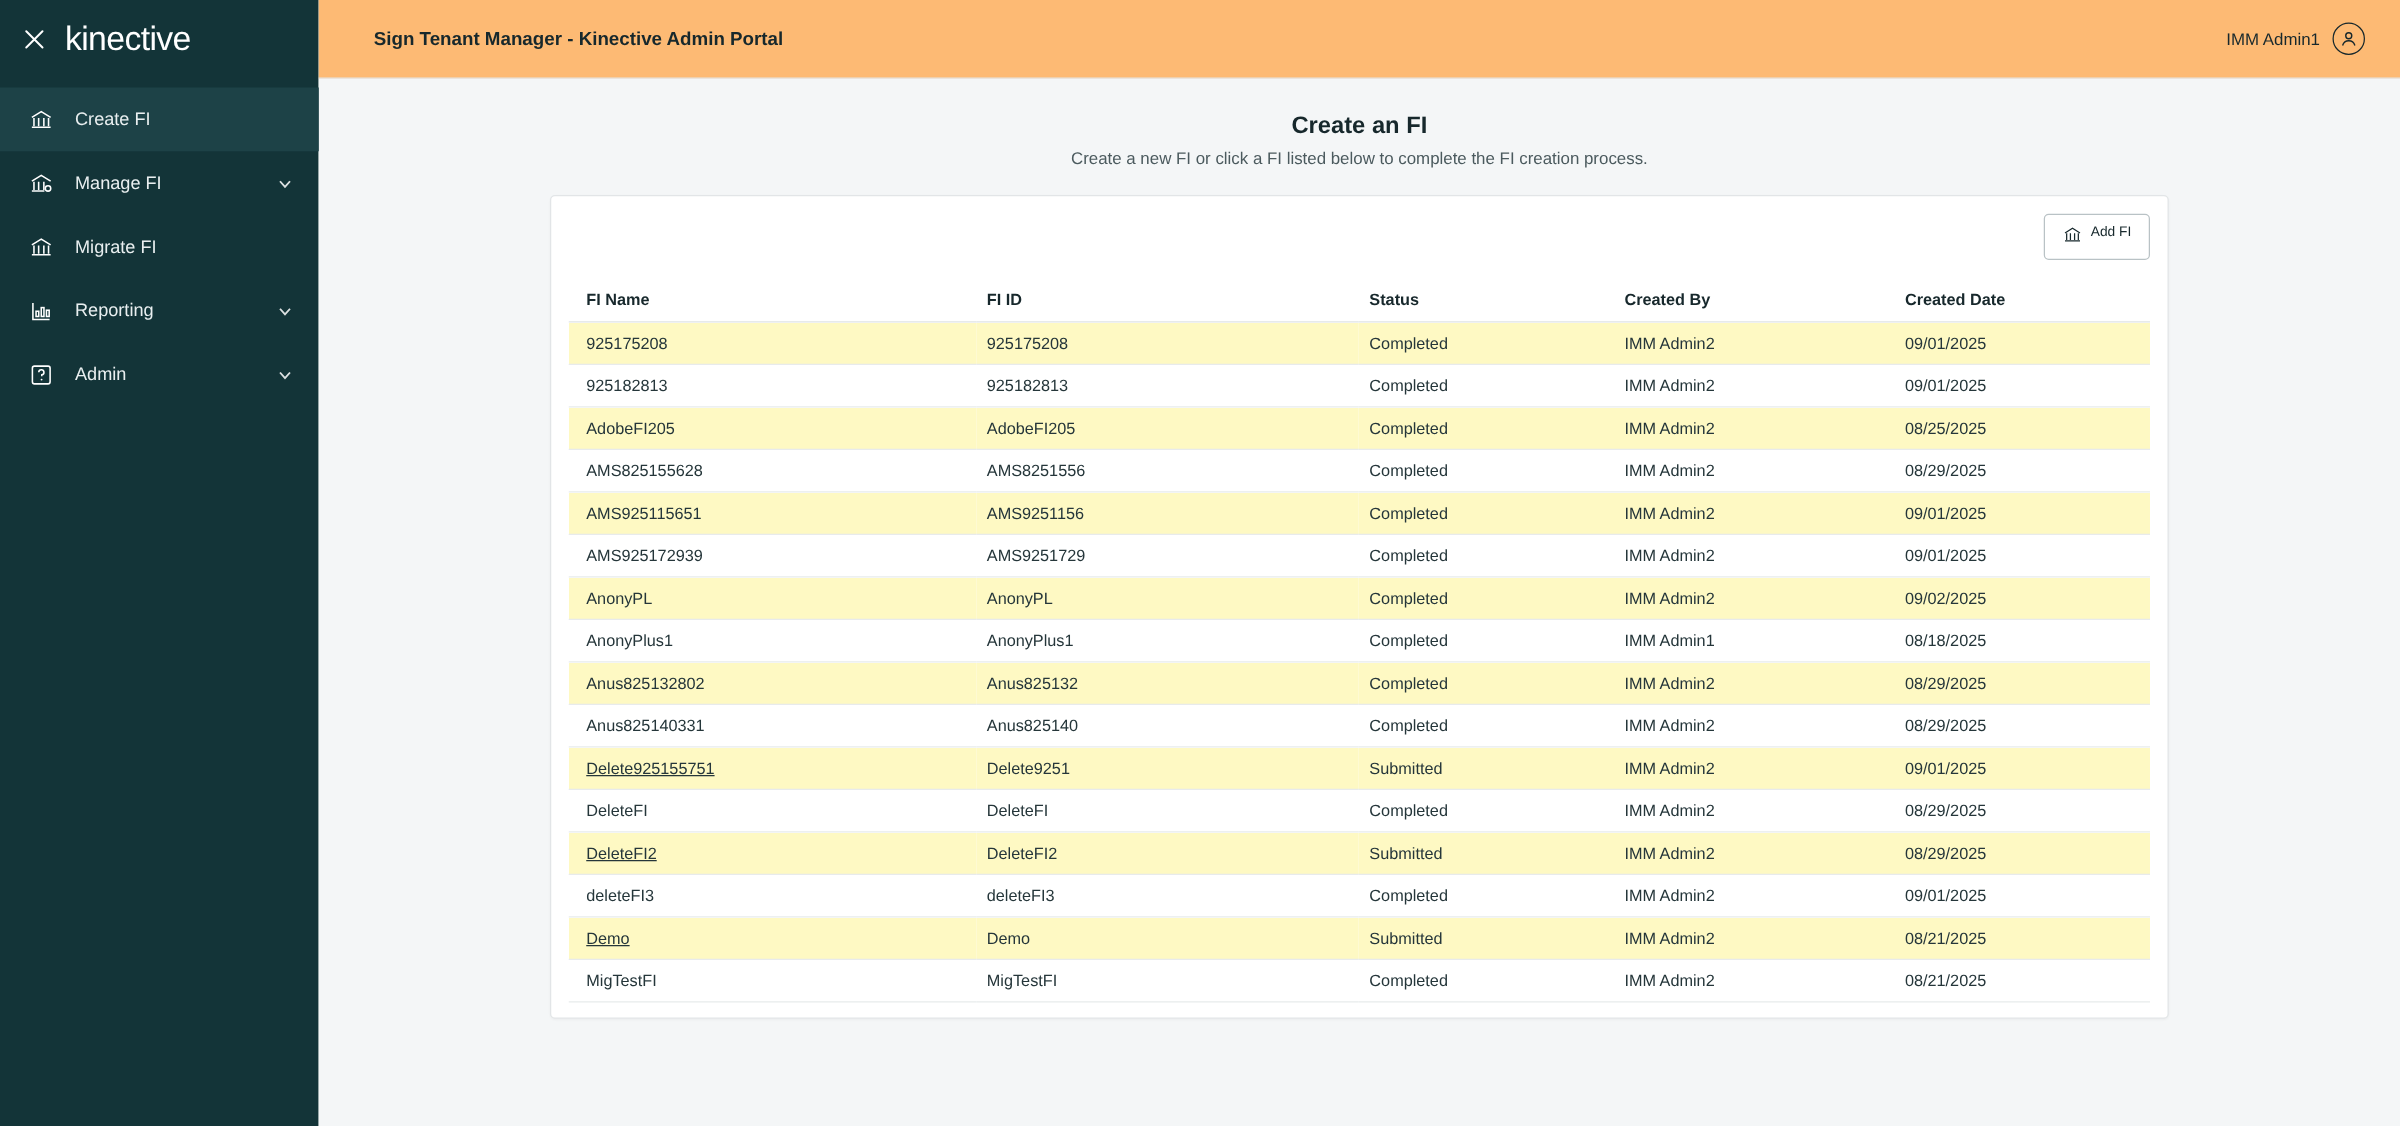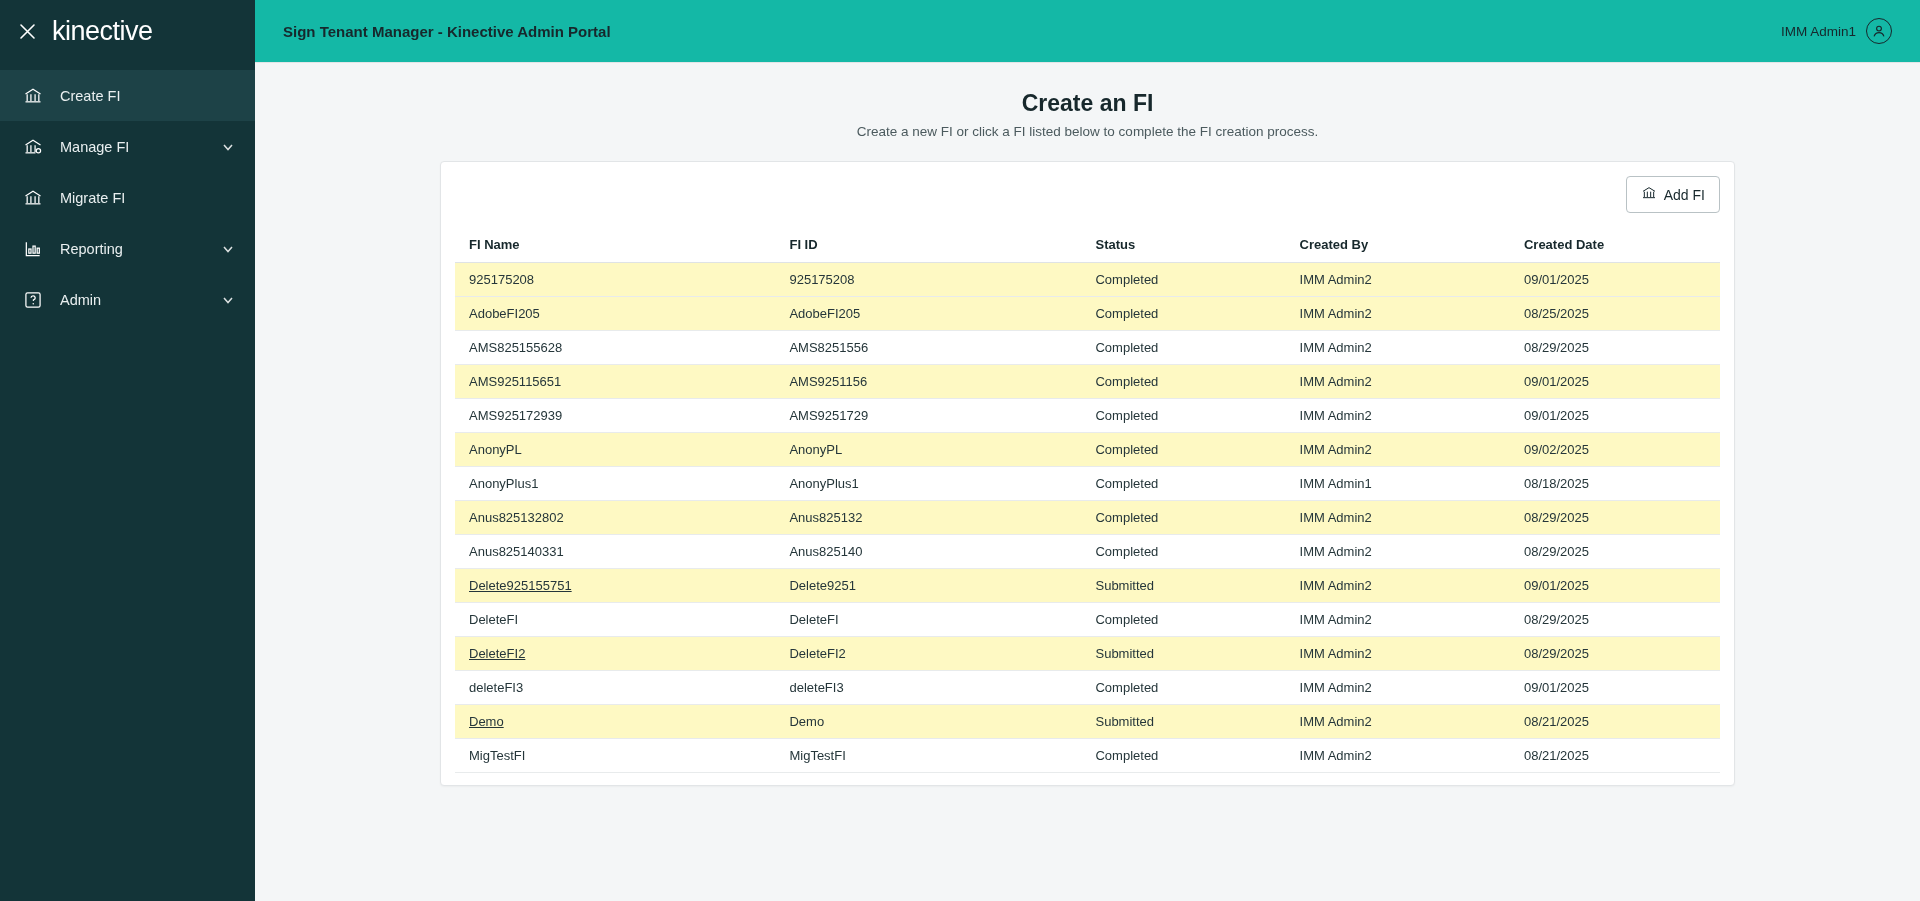--- a/index.html
+++ b/index.html
@@ -81,22 +81,22 @@
     display: flex;
     flex-direction: column;
     min-width: 0;
   }
   .topbar {
     height: 63px;
     border-bottom: 1px solid #e2e5e7;
     display: flex;
     align-items: center;
     justify-content: space-between;
-    padding: 0 28px 0 28px;
-    background: #14b8a6;
+    padding: 0 28px 0 44px;
+    background: #fdba74;
   }
   .topbar-title {
     font-size: 15px;
     font-weight: bold;
     color: #17282c;
   }
   .topbar-right {
     display: flex;
     align-items: center;
     gap: 10px;
@@ -116,21 +116,21 @@
   .content {
     flex: 1 1 auto;
     background: #f4f6f7;
     padding: 27px 0 0 0;
     overflow: hidden;
   }
   .page-head {
     text-align: center;
   }
   .page-title {
-    font-size: 23px;
+    font-size: 19px;
     font-weight: bold;
     color: #17282c;
     margin: 0 0 7px 0;
   }
   .page-sub {
     font-size: 13.5px;
     color: #4b5a5e;
     margin: 0 0 22px 0;
     text-align: center;
   }
@@ -144,26 +144,25 @@
     box-shadow: 0 1px 2px rgba(0,0,0,.04);
     padding: 14px 14px 12px 14px;
   }
   .card-toolbar {
     display: flex;
     justify-content: flex-end;
     padding: 0 0 14px 0;
   }
   .btn-add {
     display: inline-flex;
-    align-items: center;
     gap: 7px;
     border: 1px solid #b9c2c5;
     background: #ffffff;
     color: #17282c;
-    font-size: 14px;
+    font-size: 11px;
     padding: 8px 14px;
     border-radius: 4px;
     cursor: pointer;
     font-family: "Liberation Sans", sans-serif;
   }
 
   table {
     width: 100%;
     border-collapse: collapse;
     table-layout: fixed;
@@ -340,20 +339,27 @@
             </tr>
           </thead>
           <tbody id="fi-tbody">
               <tr class="alt">
                 <td class="col-name">925175208</td>
                 <td class="col-id">925175208</td>
                 <td class="col-status">Completed</td>
                 <td class="col-by">IMM Admin2</td>
                 <td class="col-date">09/01/2025</td>
               </tr>
+              <tr>
+                <td class="col-name">925182813</td>
+                <td class="col-id">925182813</td>
+                <td class="col-status">Completed</td>
+                <td class="col-by">IMM Admin2</td>
+                <td class="col-date">09/01/2025</td>
+              </tr>
               <tr class="alt">
                 <td class="col-name">AdobeFI205</td>
                 <td class="col-id">AdobeFI205</td>
                 <td class="col-status">Completed</td>
                 <td class="col-by">IMM Admin2</td>
                 <td class="col-date">08/25/2025</td>
               </tr>
               <tr>
                 <td class="col-name">AMS825155628</td>
                 <td class="col-id">AMS8251556</td>

